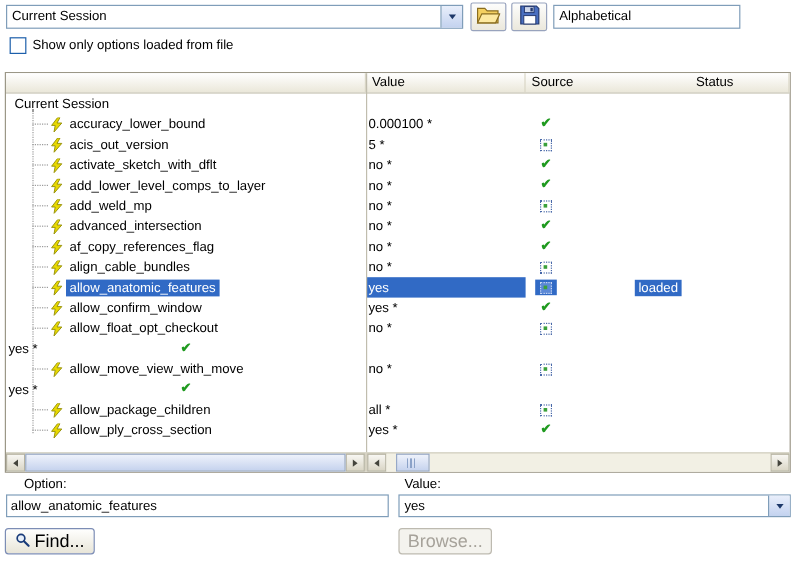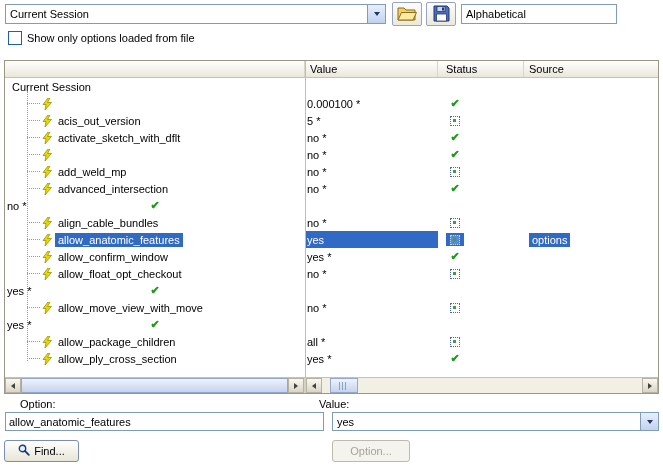--- a/index.html
+++ b/index.html
@@ -81,31 +81,31 @@
   .sb-track { flex:1; position:relative; background:#f2f0e4; }
   .sb-thumb { position:absolute; top:0; bottom:0; box-sizing:border-box;
          background:linear-gradient(#eef2fb,#c6d3ee); border:1px solid #96a8c8; }
   .thumb-full { left:0; right:0; }
   .thumb-small { left:8px; width:28px; }
   .grip { position:absolute; left:50%; top:3px; width:9px; height:8px; margin-left:-5px;
          background-image:repeating-linear-gradient(90deg,#8ba2c8 0 1px,transparent 1px 3px); }
   
   .field-label { position:absolute; }
   #lbl-option { left:20px; top:398px; }
-  #lbl-value { left:319px; top:398px;text-align:right; }
+  #lbl-value { left:337px; top:398px;text-align:right; }
   .text-input { position:absolute; height:19px; box-sizing:border-box;
          border:1px solid #7f9db9; background:#fff; padding:0 3px;
          font:11px "Liberation Sans", sans-serif; }
   #opt-input { left:5px; top:412px; width:319px; }
   #value-combo { left:332px; top:412px; width:327px; height:19px; }
   .btn { position:absolute; height:22px; box-sizing:border-box;
          border:1px solid #7c8db5; border-radius:3px;
          background:linear-gradient(#fffffe,#e8e5d8);
          display:flex; align-items:center; justify-content:center; gap:4px;
-         font-size:11px; }
+         font-size:15px; }
   #find-btn { left:4px; top:440px; width:75px; }
   #browse-btn { left:332px; top:440px; width:78px; color:#a6a29a;
          border-color:#bdbab0; background:#f4f3ee; }
 </style>
 </head>
 <body>
 
 <div class="combo" id="session-combo">
   <span class="txt">Current Session</span>
   <span class="arrow-btn">
@@ -137,38 +137,39 @@
   <span class="txt">Alphabetical</span>
 </div>
 
 <span class="cb"></span>
 <span class="cb-label">Show only options loaded from file</span>
 
 <div id="tbl">
   <div class="thead">
     <div class="th th-tree"></div>
     <div class="th th-value">Value</div>
+    <div class="th th-source">Source</div>
     <div class="th th-status">Status</div>
-    <div class="th th-source">Source</div>
   </div>
 
   <div class="tbody">
     <div class="vline"></div>
     <div class="rootrow">
       <span>Current Session</span>
     </div>
     <div id="rows-host">
   <div class="trow">
     <div class="c-tree">
       <span class="stub"></span>
       <span class="bolt">
         <svg width="12" height="12" viewBox="0 0 12 12">
           <polygon points="7,0 2,6.5 5,6.5 4,12 10.5,4.5 6.5,4.5 9,0" fill="#e8d900" stroke="#97910c" stroke-width="0.8"></polygon>
         </svg>
       </span>
+      <span class="tlabel">accuracy_lower_bound</span>
     </div>
     <div class="c-value">0.000100 *</div>
     <div class="c-status">
       <span class="chipwrap">
               <span class="chk">✔</span>
             </span>
     </div>
     <div class="c-source">
       <span class="srcchip"></span>
     </div>
@@ -217,20 +218,21 @@
   </div>
 
   <div class="trow">
     <div class="c-tree">
       <span class="stub"></span>
       <span class="bolt">
         <svg width="12" height="12" viewBox="0 0 12 12">
           <polygon points="7,0 2,6.5 5,6.5 4,12 10.5,4.5 6.5,4.5 9,0" fill="#e8d900" stroke="#97910c" stroke-width="0.8"></polygon>
         </svg>
       </span>
+      <span class="tlabel">add_lower_level_comps_to_layer</span>
     </div>
     <div class="c-value">no *</div>
     <div class="c-status">
       <span class="chipwrap">
               <span class="chk">✔</span>
             </span>
     </div>
     <div class="c-source">
       <span class="srcchip"></span>
     </div>
@@ -272,20 +274,29 @@
       <span class="chipwrap">
               <span class="chk">✔</span>
             </span>
     </div>
     <div class="c-source">
       <span class="srcchip"></span>
     </div>
   </div>
 
   <div class="trow">
+    <div class="c-tree">
+      <span class="stub"></span>
+      <span class="bolt">
+        <svg width="12" height="12" viewBox="0 0 12 12">
+          <polygon points="7,0 2,6.5 5,6.5 4,12 10.5,4.5 6.5,4.5 9,0" fill="#e8d900" stroke="#97910c" stroke-width="0.8"></polygon>
+        </svg>
+      </span>
+      <span class="tlabel">af_copy_references_flag</span>
+    </div>
     <div class="c-value">no *</div>
     <div class="c-status">
       <span class="chipwrap">
               <span class="chk">✔</span>
             </span>
     </div>
     <div class="c-source">
       <span class="srcchip"></span>
     </div>
   </div>
@@ -321,21 +332,21 @@
       </span>
       <span class="tlabel sel">allow_anatomic_features</span>
     </div>
     <div class="c-value sel">yes</div>
     <div class="c-status">
       <span class="chipwrap sel">
               <span class="sq"></span>
             </span>
     </div>
     <div class="c-source">
-      <span class="srcchip sel">options</span>
+      <span class="srcchip sel">loaded</span>
     </div>
   </div>
 
   <div class="trow">
     <div class="c-tree">
       <span class="stub"></span>
       <span class="bolt">
         <svg width="12" height="12" viewBox="0 0 12 12">
           <polygon points="7,0 2,6.5 5,6.5 4,12 10.5,4.5 6.5,4.5 9,0" fill="#e8d900" stroke="#97910c" stroke-width="0.8"></polygon>
         </svg>
@@ -508,14 +519,14 @@
   <span>
     <svg width="12" height="12" viewBox="0 0 12 12">
       <circle cx="4.5" cy="4.5" r="3.2" fill="#e8f0fa" stroke="#1a3c7a" stroke-width="1.4"></circle>
       <line x1="7" y1="7" x2="10.8" y2="10.8" stroke="#1a3c7a" stroke-width="1.8" stroke-linecap="round"></line>
     </svg>
   </span>
   <span>Find...</span>
 </div>
 
 <div class="btn" id="browse-btn">
-  <span>Option...</span>
+  <span>Browse...</span>
 </div>
 
 </body></html>

